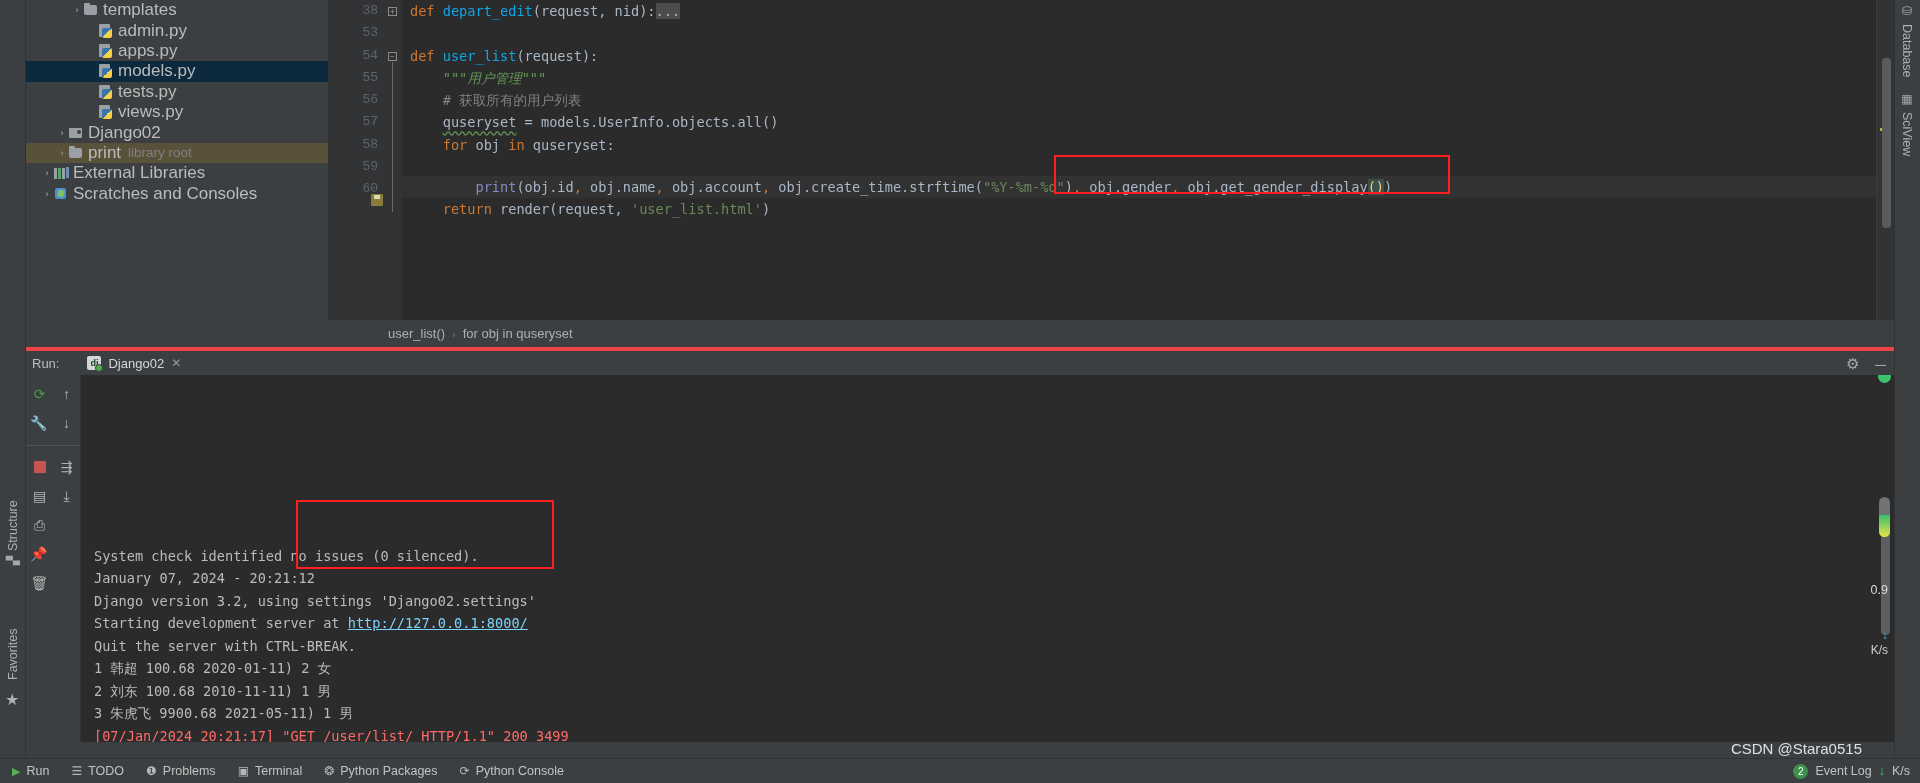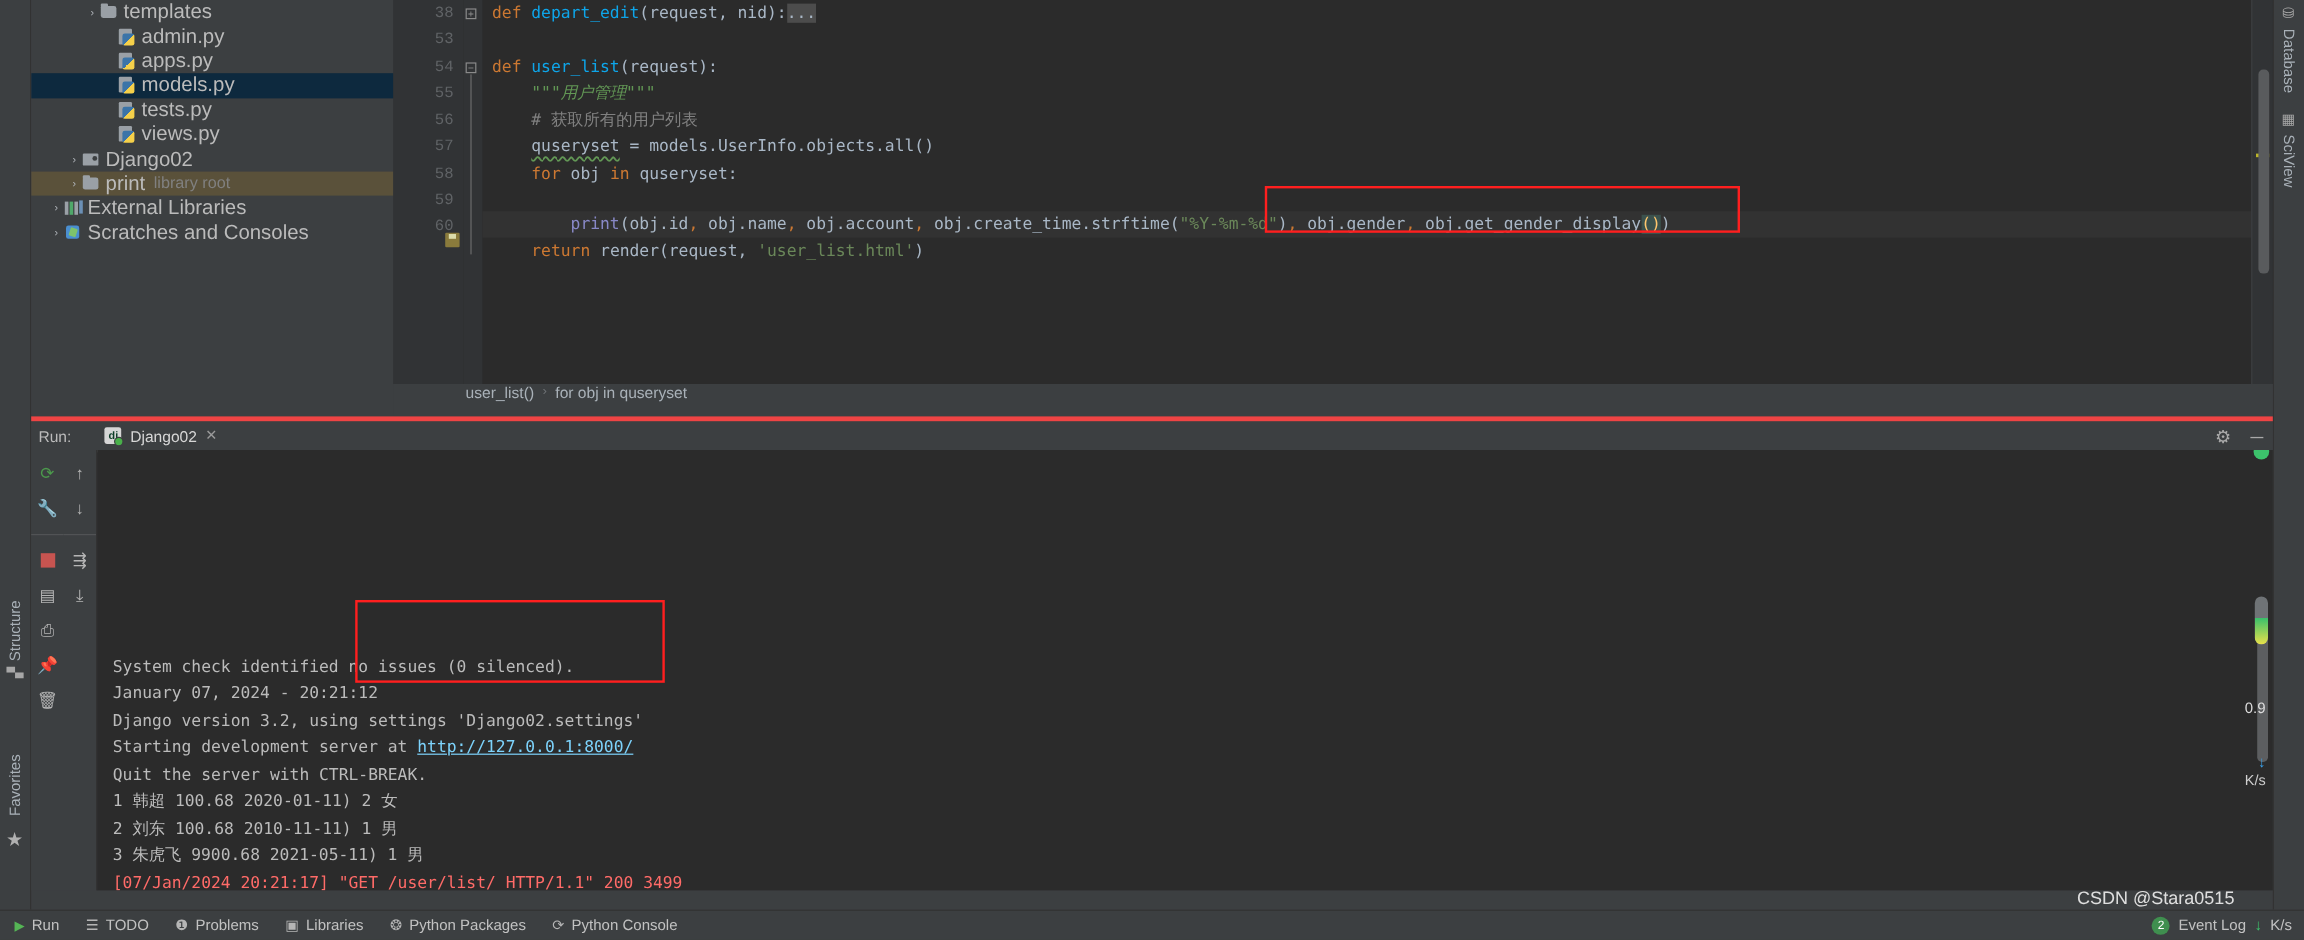--- a/index.html
+++ b/index.html
@@ -170,21 +170,21 @@
     background:#8a7b3c; border-radius:1px;
   }
   .save-ico::after{
     content:""; position:absolute; left:3px; top:1px; width:6px; height:4px;
     background:#dcdcaa;
   }
 
   
   .breadcrumb{
     position:absolute; left:328px; top:320px; width:1566px; height:27px;
-    background:#3c3f41; display:flex; align-items:flex-start;
+    background:#3c3f41; display:flex; align-items:center;
     padding-left:60px; font-size:13px; color:#a9b1b8; gap:7px;
   }
   .bc-sep{ color:#6e7275; font-size:11px; }
 
   
   .runpanel{
     position:absolute; left:26px; top:347px; width:1868px; height:395px;
     background:#3c3f41;
   }
   .run-header{
@@ -473,21 +473,21 @@
     <div class="sb-item">
       <span class="sb-ic">☰</span>
       <span>TODO</span>
     </div>
     <div class="sb-item">
       <span class="sb-ic">❶</span>
       <span>Problems</span>
     </div>
     <div class="sb-item">
       <span class="sb-ic">▣</span>
-      <span>Libraries</span>
+      <span>Terminal</span>
     </div>
     <div class="sb-item">
       <span class="sb-ic">❂</span>
       <span>Python Packages</span>
     </div>
     <div class="sb-item">
       <span class="sb-ic">⟳</span>
       <span>Python Console</span>
     </div>
     <div class="sb-right">

